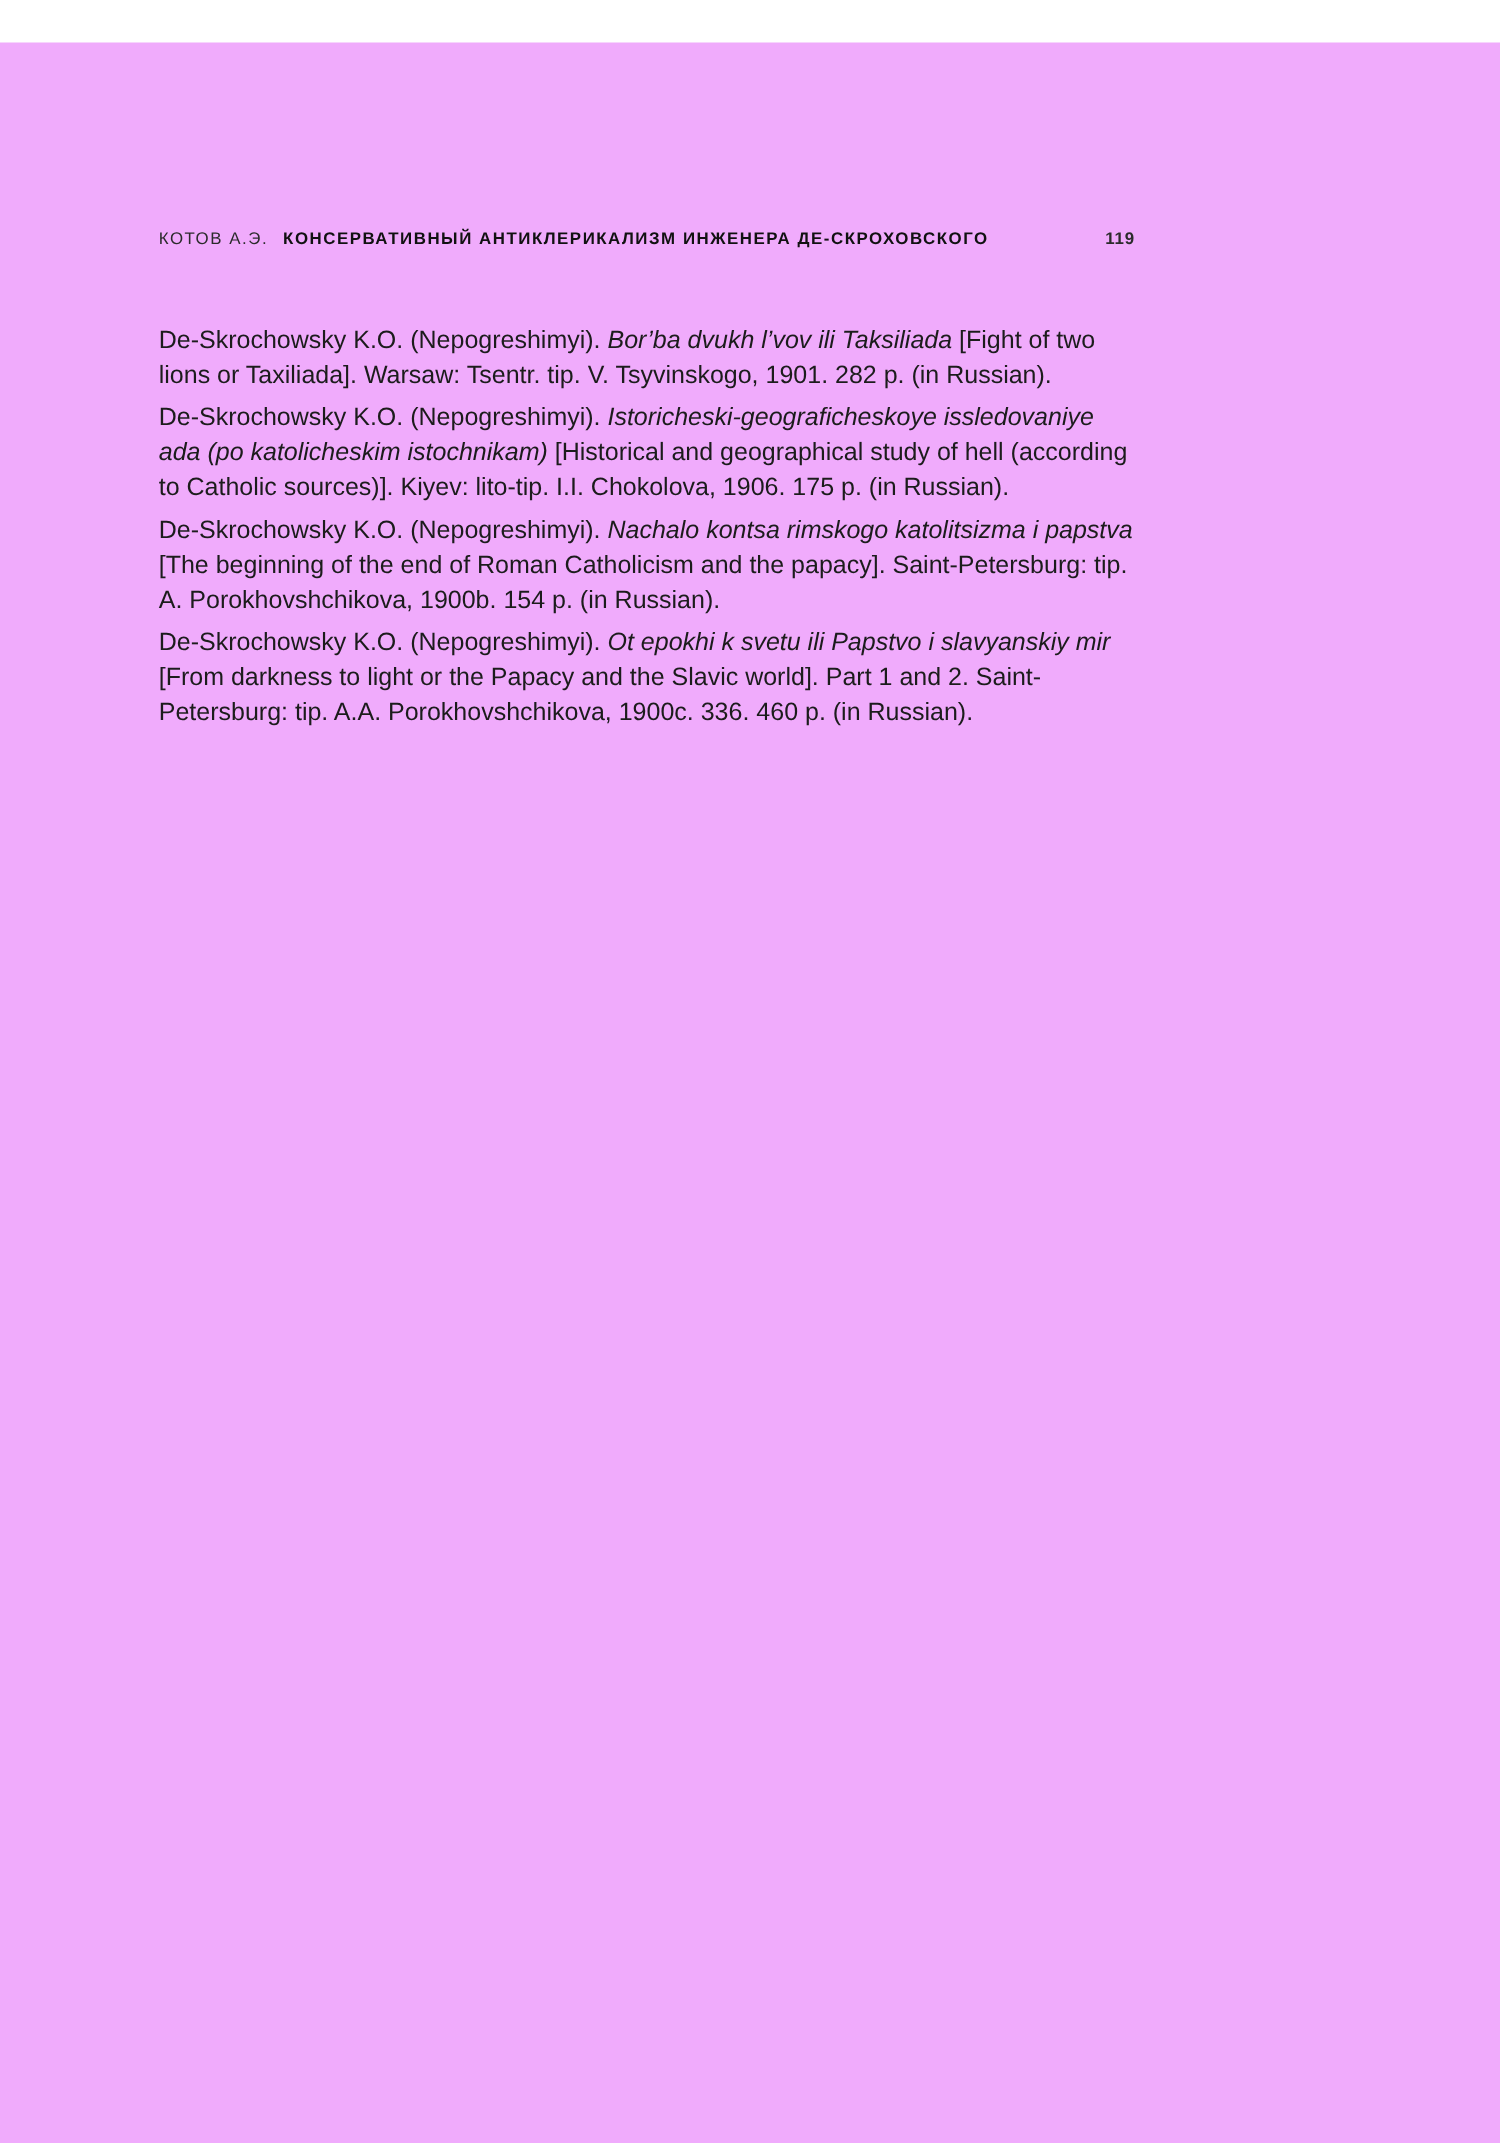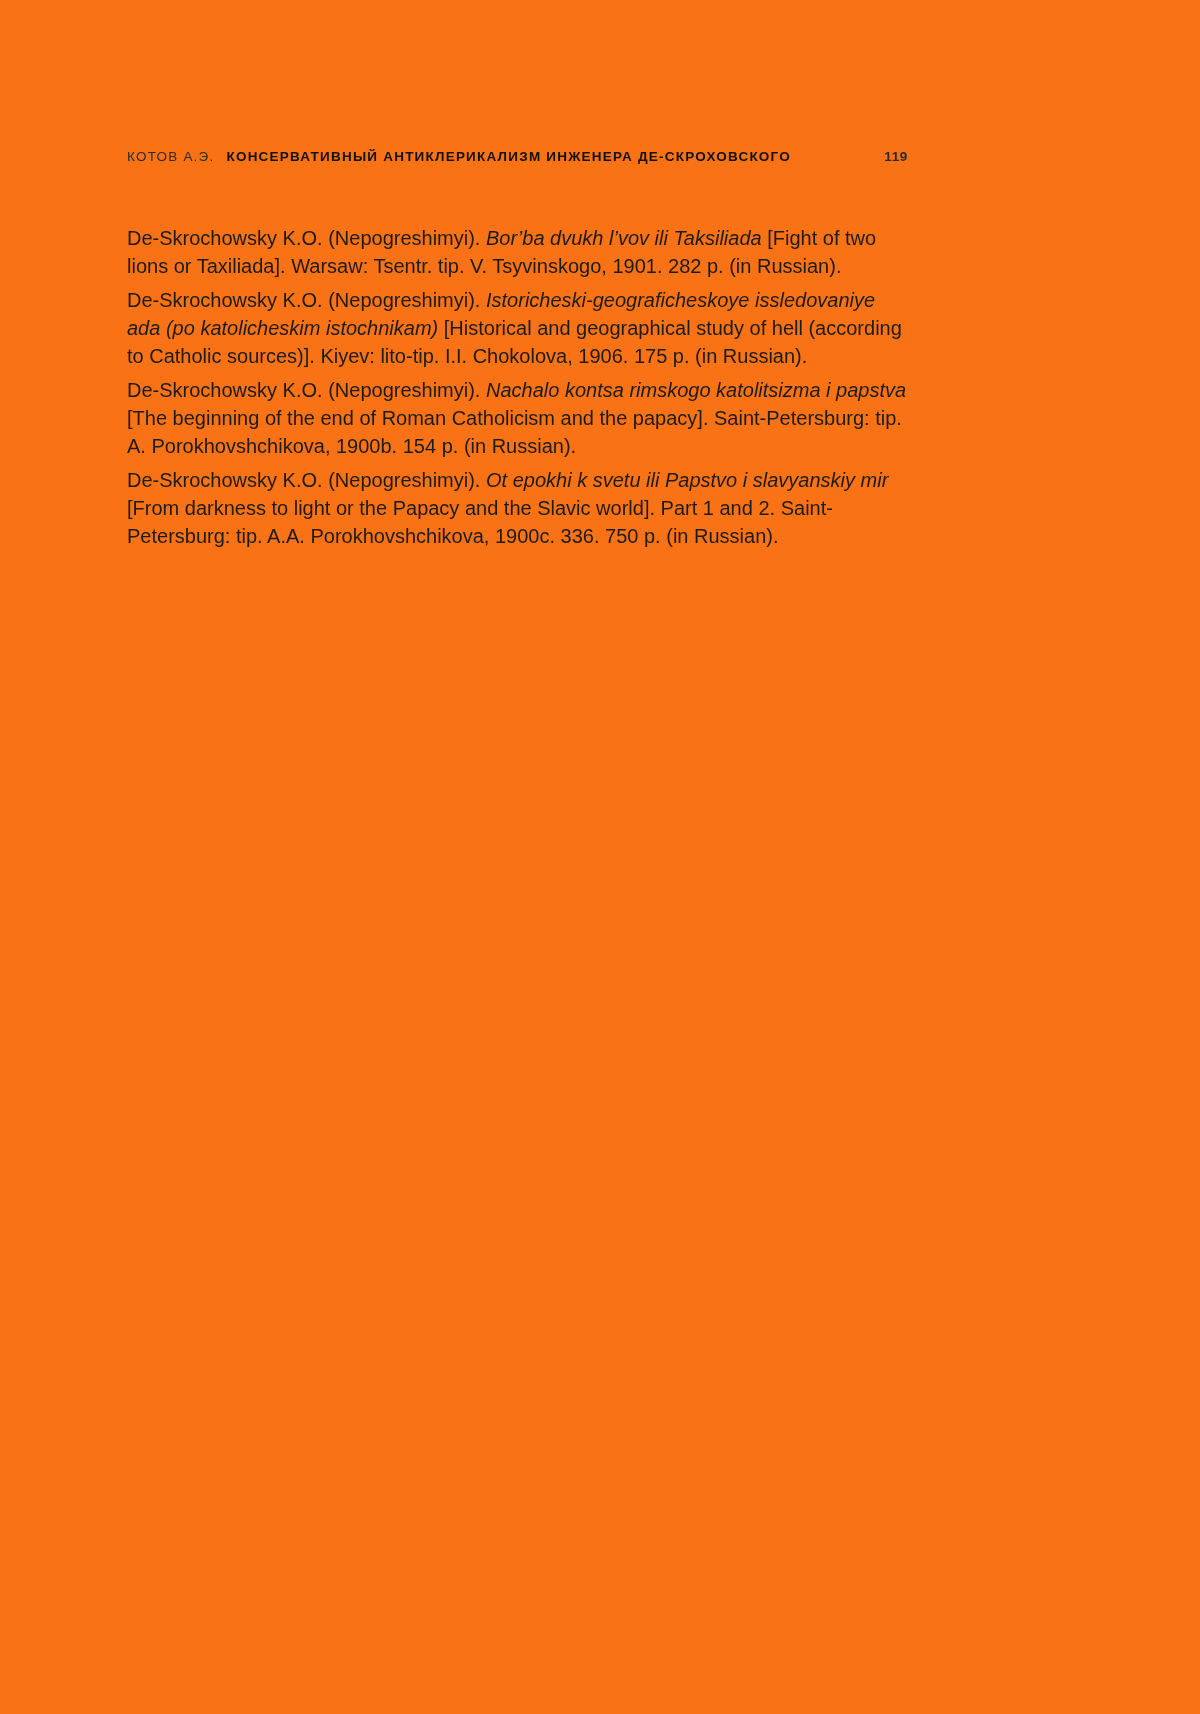--- a/index.html
+++ b/index.html
@@ -9,21 +9,22 @@
     height: 1714px;
     background: #ffffff;
     font-family: "Liberation Sans", sans-serif;
     color: #1c1c1c;
     position: relative;
     overflow: hidden;
   }
   .page {
     position: absolute;
     inset: 0;
-    background: #f97316;
+    background: #f0abfc;
+    margin-top: 34px;
   }
   .running-head {
     position: absolute;
     top: 149px;
     left: 127px;
     width: 781px;
     display: flex;
     align-items: baseline;
     font-size: 13.5px;
     letter-spacing: 0.09em;
@@ -78,19 +79,19 @@
   </header>
 
   <main class="body-text">
 
     <p class="ref"><span>De-Skrochowsky K.O. (Nepogreshimyi). </span><span class="it">Bor’ba dvukh l’vov ili Taksiliada</span><span> [Fight of two lions or Taxiliada]. Warsaw: Tsentr. tip. V. Tsyvinskogo, 1901. 282 p. (in Russian).</span></p>
 
     <p class="ref"><span>De-Skrochowsky K.O. (Nepogreshimyi). </span><span class="it">Istoricheski-geograficheskoye issledovaniye ada (po katolicheskim istochnikam)</span><span> [Historical and geographical study of hell (according to Catholic sources)]. Kiyev: lito-tip. I.I. Chokolova, 1906. 175 p. (in Russian).</span></p>
 
     <p class="ref"><span>De-Skrochowsky K.O. (Nepogreshimyi). </span><span class="it">Nachalo kontsa rimskogo katolitsizma i papstva</span><span> [The beginning of the end of Roman Catholicism and the papacy]. Saint-Petersburg: tip. A. Porokhovshchikova, 1900b. 154 p. (in Russian).</span></p>
 
-    <p class="ref"><span>De-Skrochowsky K.O. (Nepogreshimyi). </span><span class="it">Ot epokhi k svetu ili Papstvo i slavyanskiy mir</span><span> [From darkness to light or the Papacy and the Slavic world]. Part 1 and 2. Saint-Petersburg: tip. A.A. Porokhovshchikova, 1900c. 336. 750 p. (in Russian).</span></p>
+    <p class="ref"><span>De-Skrochowsky K.O. (Nepogreshimyi). </span><span class="it">Ot epokhi k svetu ili Papstvo i slavyanskiy mir</span><span> [From darkness to light or the Papacy and the Slavic world]. Part 1 and 2. Saint-Petersburg: tip. A.A. Porokhovshchikova, 1900c. 336. 460 p. (in Russian).</span></p>
 
 
 
   </main>
 
 </div>
 
 </body></html>

